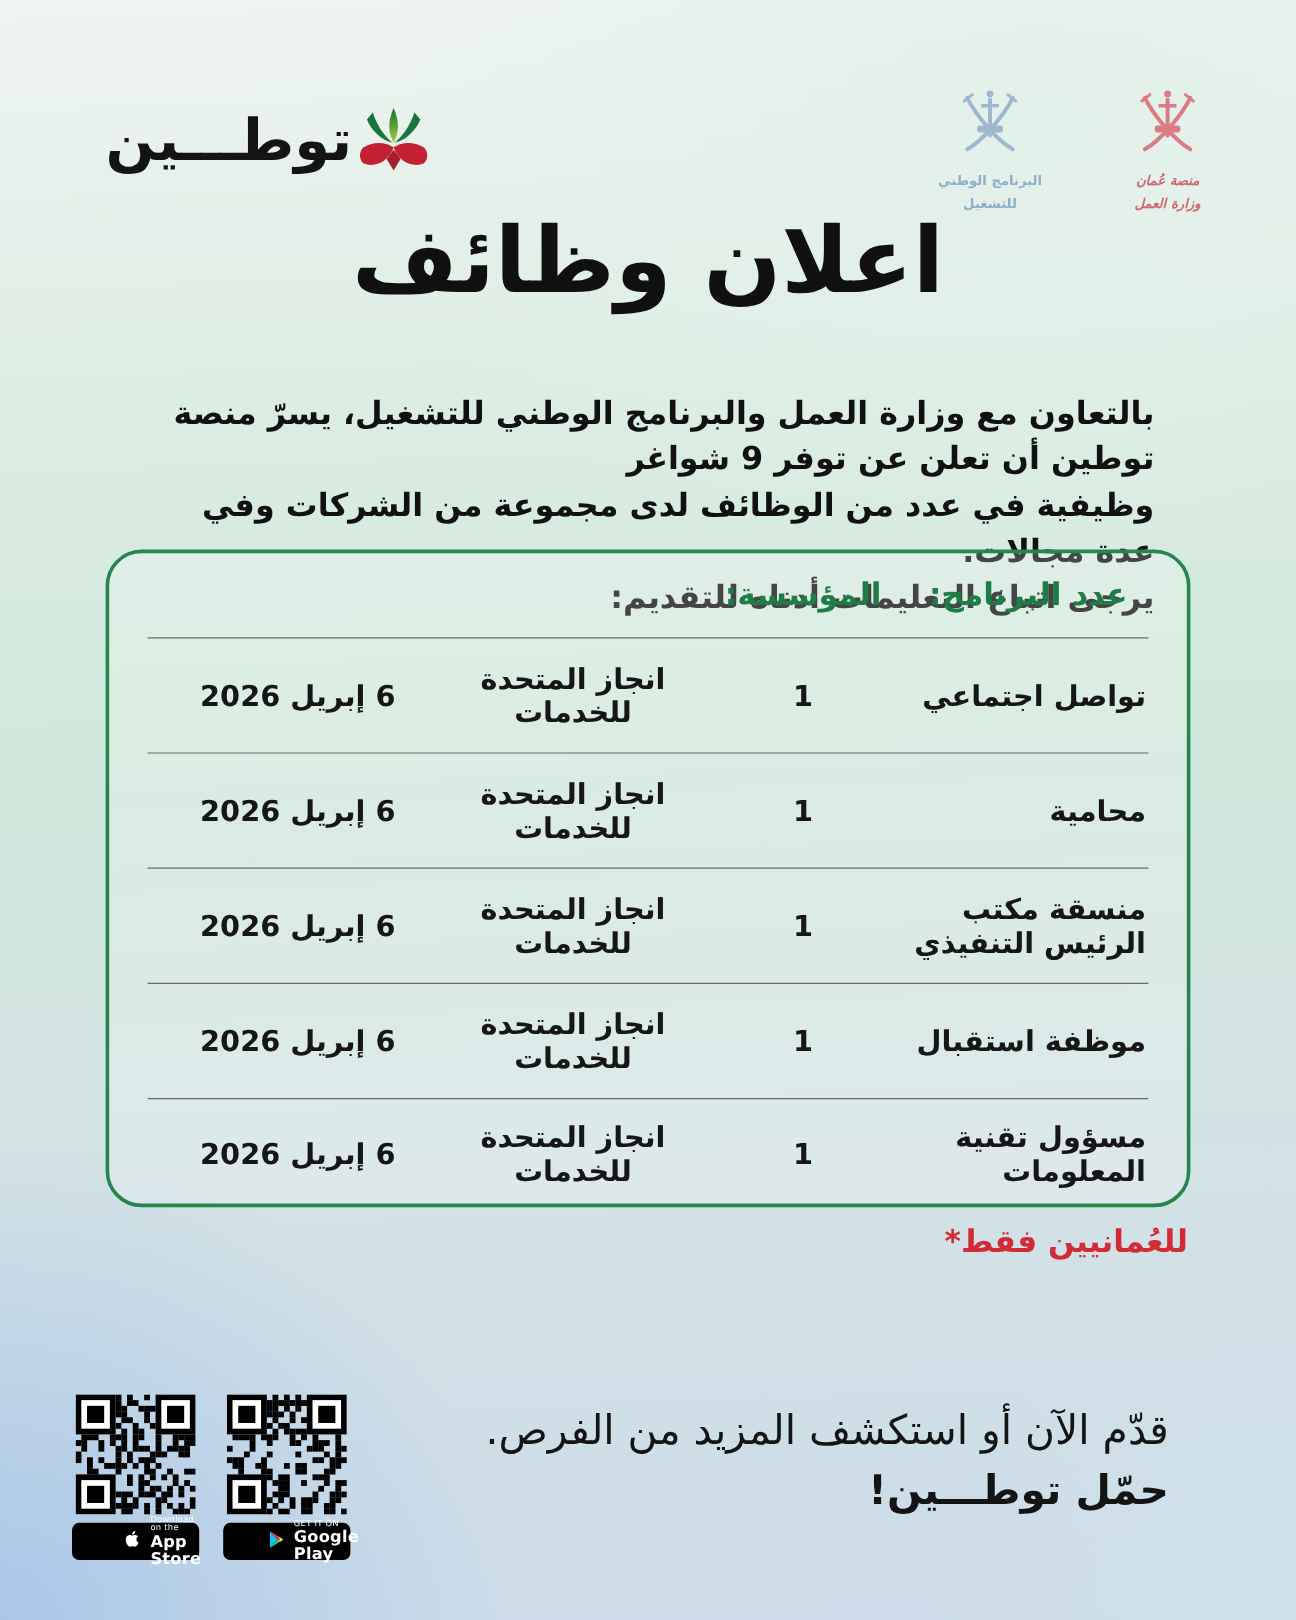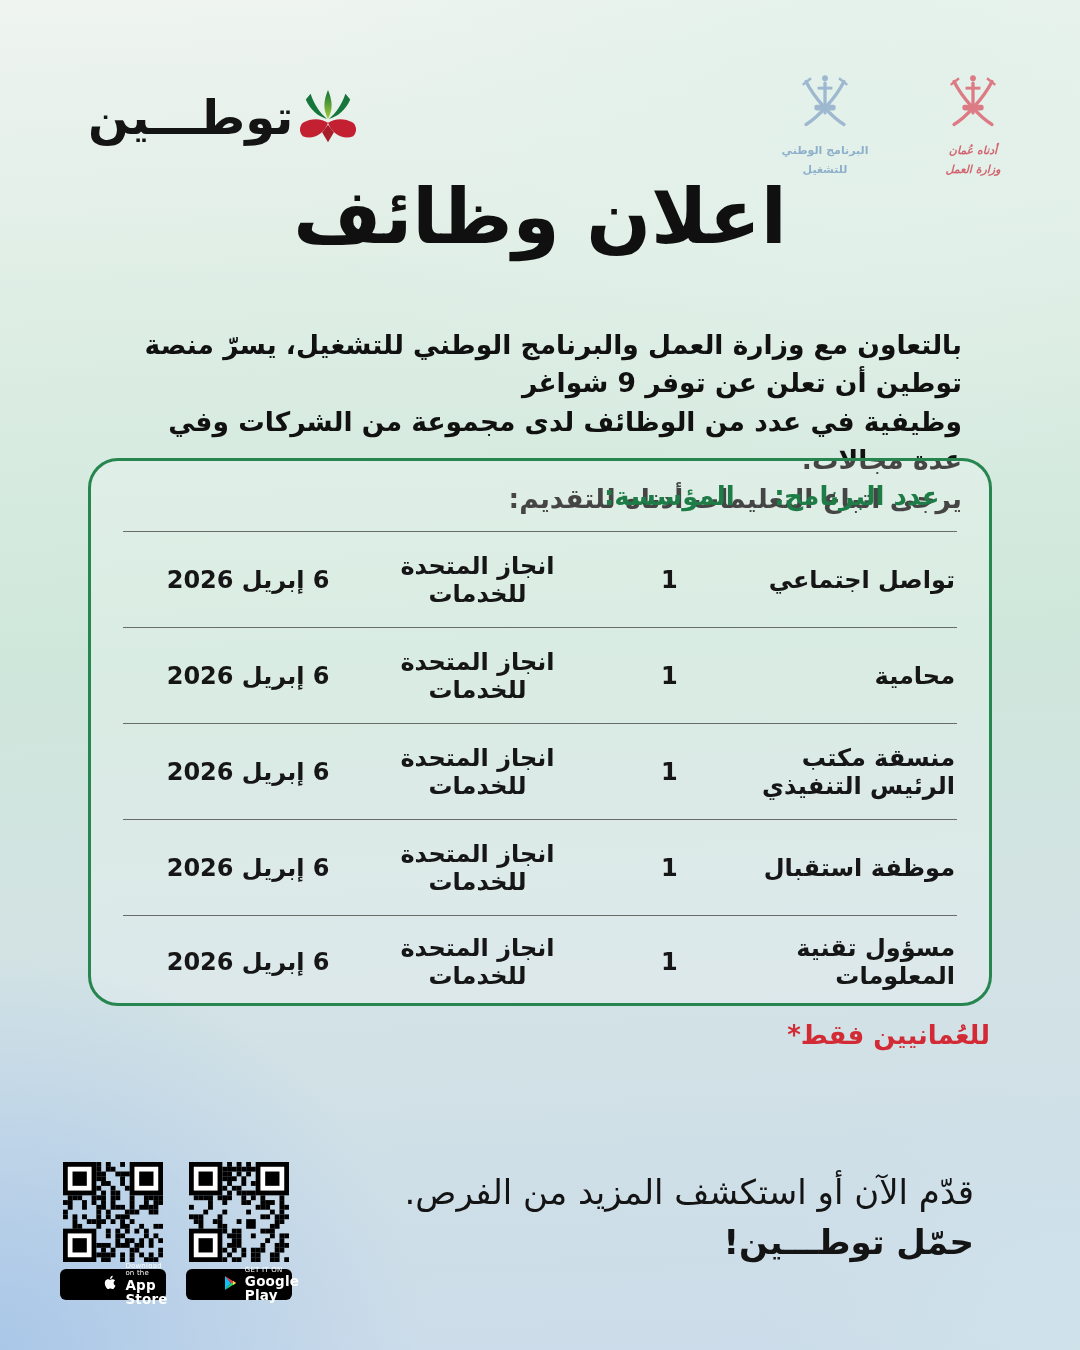--- a/index.html
+++ b/index.html
@@ -108,21 +108,21 @@
             <path d="M58 14 C48 34 26 58 12 66" stroke-width="4" fill="none" stroke-linecap="round"></path>
             <path d="M8 18 L18 10" stroke-width="3"></path>
             <path d="M62 18 L52 10" stroke-width="3"></path>
             <path d="M35 16 L35 52" stroke-width="4" stroke-linecap="round" fill="none"></path>
             <path d="M26 22 L44 22" stroke-width="3.5"></path>
             <circle cx="35" cy="10" r="3.5" stroke="none"></circle>
             <rect x="22" y="42" width="26" height="7" rx="3" stroke="none"></rect>
           </g>
         </svg>
       </span>
-      <div class="partner-name">أدناه عُمان</div>
+      <div class="partner-name">منصة عُمان</div>
       <div class="partner-name">وزارة العمل</div>
     </div>
   </div>
 
   <div class="title">اعلان وظائف</div>
 
   <div class="intro">
     <div>بالتعاون مع وزارة العمل والبرنامج الوطني للتشغيل، يسرّ منصة توطين أن تعلن عن توفر 9 شواغر</div>
     <div>وظيفية في عدد من الوظائف لدى مجموعة من الشركات وفي عدة مجالات.</div>
     <div>يرجى اتباع التعليمات أدناه للتقديم:</div>

